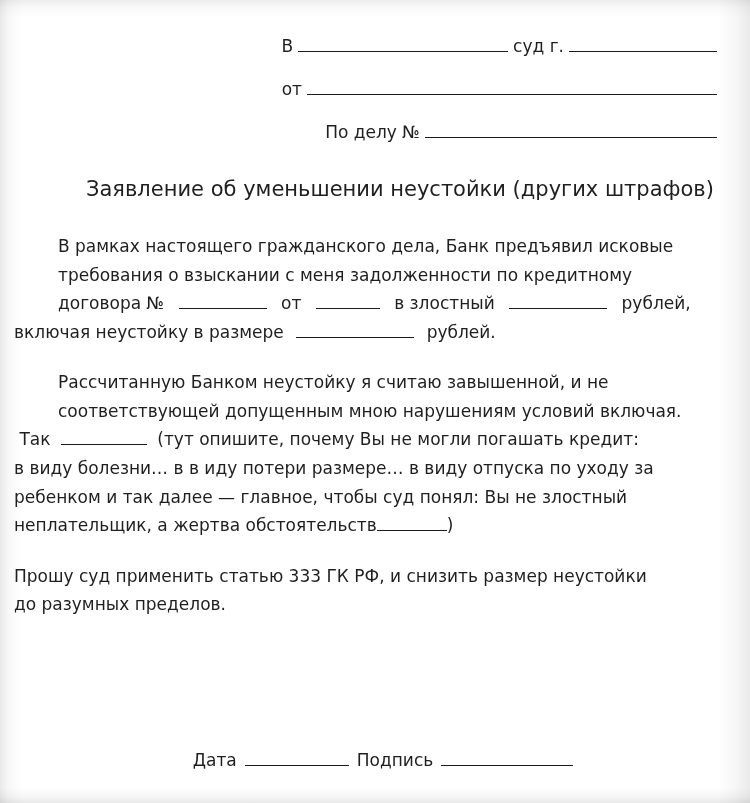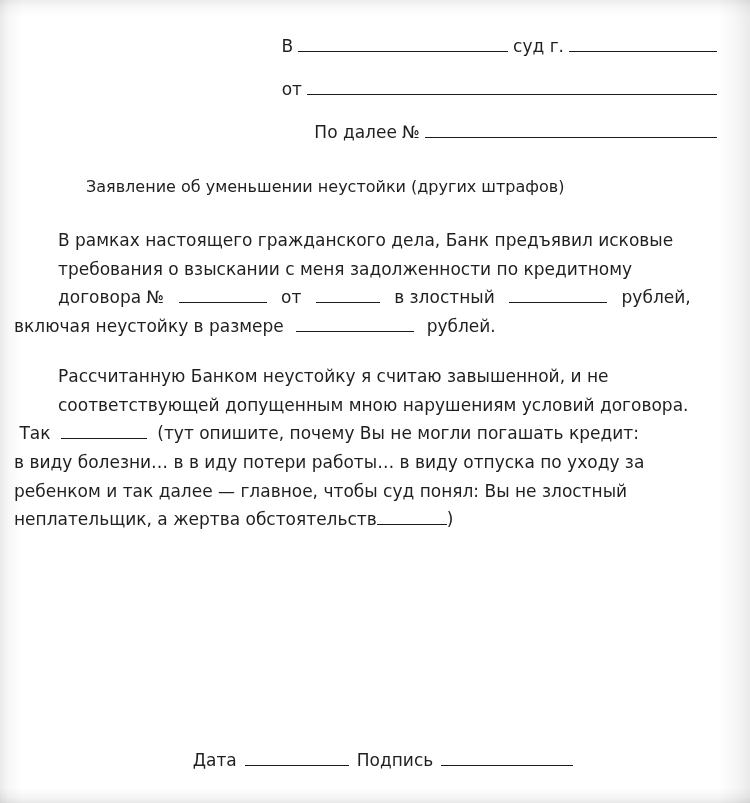--- a/index.html
+++ b/index.html
@@ -66,21 +66,21 @@
   }
   .blank.b-court   { width: 210px; }
   .blank.b-city    { width: 148px; }
   .blank.b-from    { width: 410px; }
   .blank.b-case    { width: 292px; }
 
   
   .doc-title {
     margin-top: 36px;
     margin-left: 72px;
-    font-size: 16px;
+    font-size: 21px;
     color: #1f1f1f;
     line-height: 1.2;
   }
 
   
   .body-block {
     margin-top: 30px;
   }
   .para {
     font-size: 17px;
@@ -145,21 +145,21 @@
         <span class="lbl">суд г.</span>
         <span class="blank b-city"></span>
       </div>
 
       <div class="hdr-line">
         <span class="lbl">от</span>
         <span class="blank b-from"></span>
       </div>
 
       <div class="hdr-line">
-        <span class="lbl">По далее №</span>
+        <span class="lbl">По делу №</span>
         <span class="blank b-case"></span>
       </div>
 
     </div>
 
     <div class="doc-title">Заявление об уменьшении неустойки (других штрафов)</div>
 
     <div class="body-block">
 
       <div class="para">
@@ -177,33 +177,37 @@
         </span>
         <span class="row">
           <span>включая неустойку в размере</span>
           <span class="blank b-penalty"></span>
           <span>рублей.</span>
         </span>
       </div>
 
       <div class="para">
         <span class="jline nolast">Рассчитанную Банком неустойку я считаю завышенной, и не</span>
-        <span class="jline nolast">соответствующей допущенным мною нарушениям условий договора.</span>
+        <span class="jline nolast">соответствующей допущенным мною нарушениям условий включая.</span>
         <span class="row">
           &nbsp;<span>Так</span>
           <span class="blank b-tak"></span>
           <span>(тут опишите, почему Вы не могли погашать кредит:</span>
         </span>
-        <span class="row">в виду болезни… в в иду потери работы… в виду отпуска по уходу за</span>
+        <span class="row">в виду болезни… в в иду потери размере… в виду отпуска по уходу за</span>
         <span class="row">ребенком и так далее — главное, чтобы суд понял: Вы не злостный</span>
         <span class="row">
           <span>неплательщик, а жертва обстоятельств</span><span class="blank b-reason"></span><span>)</span>
         </span>
       </div>
 
+      <div class="para last-left">
+        <span class="row">Прошу суд применить статью 333 ГК РФ, и снизить размер неустойки</span>
+        <span class="row">до разумных пределов.</span>
+      </div>
 
     </div>
 
     <div class="footer-block">
       <span>Дата</span>
       <span class="blank b-date"></span>
       <span>Подпись</span>
       <span class="blank b-sign"></span>
     </div>
 

